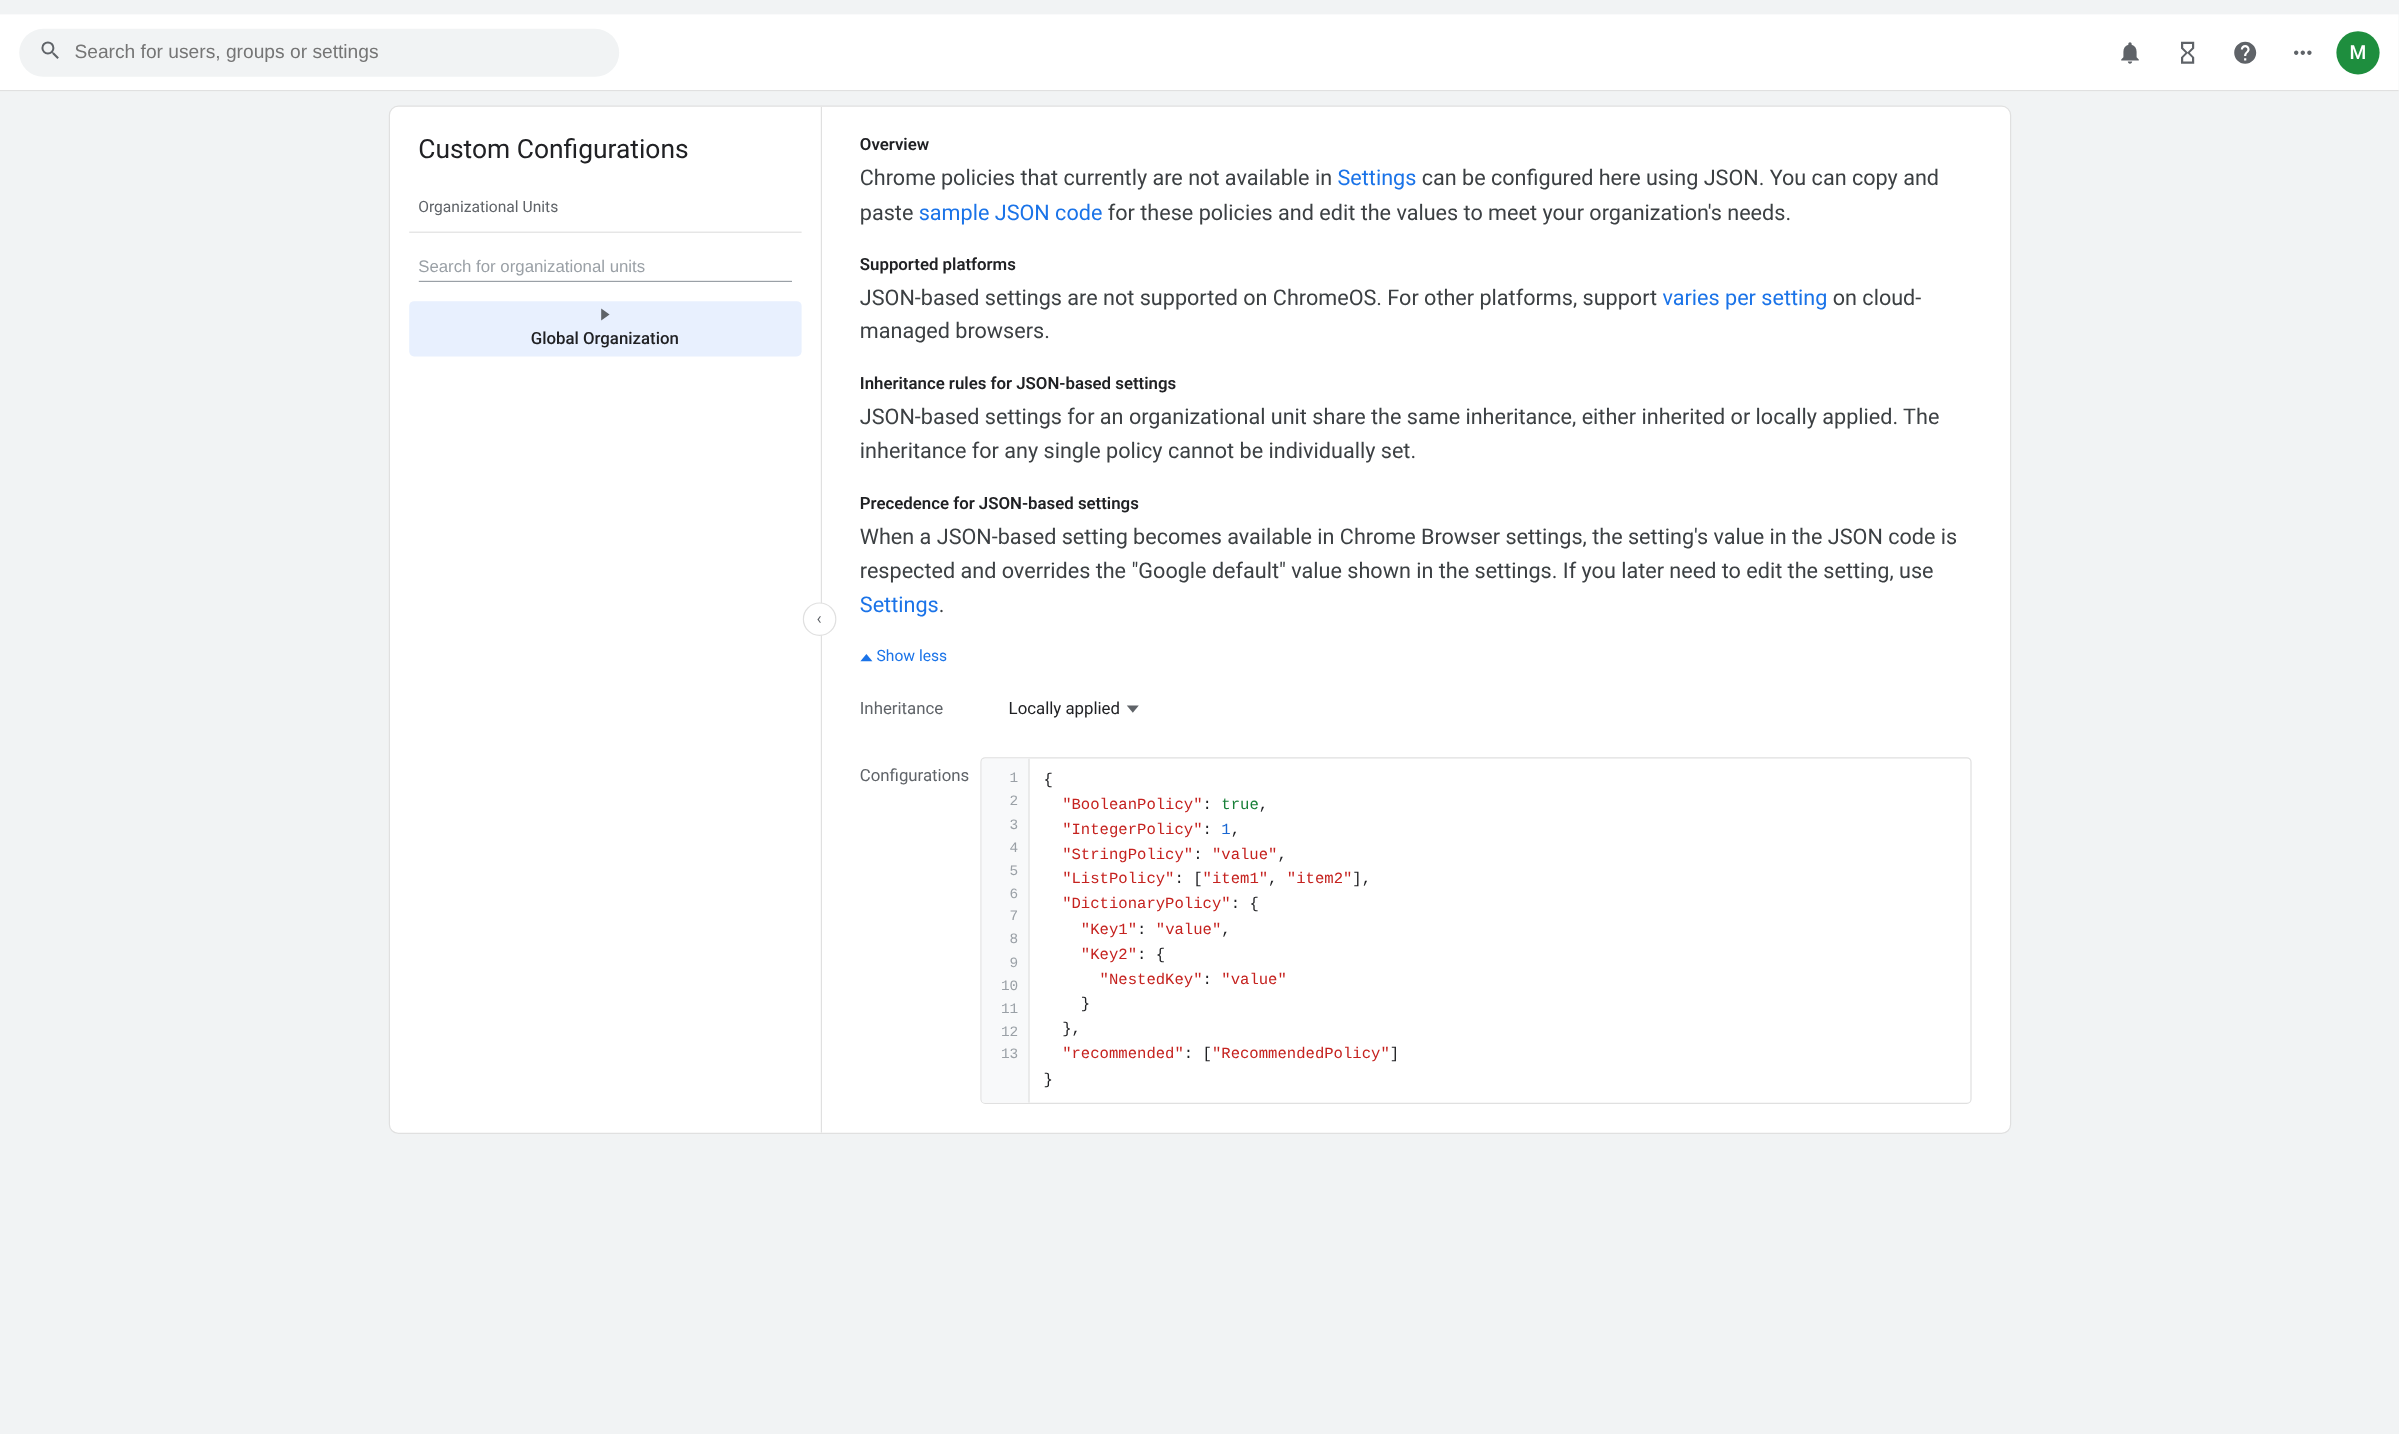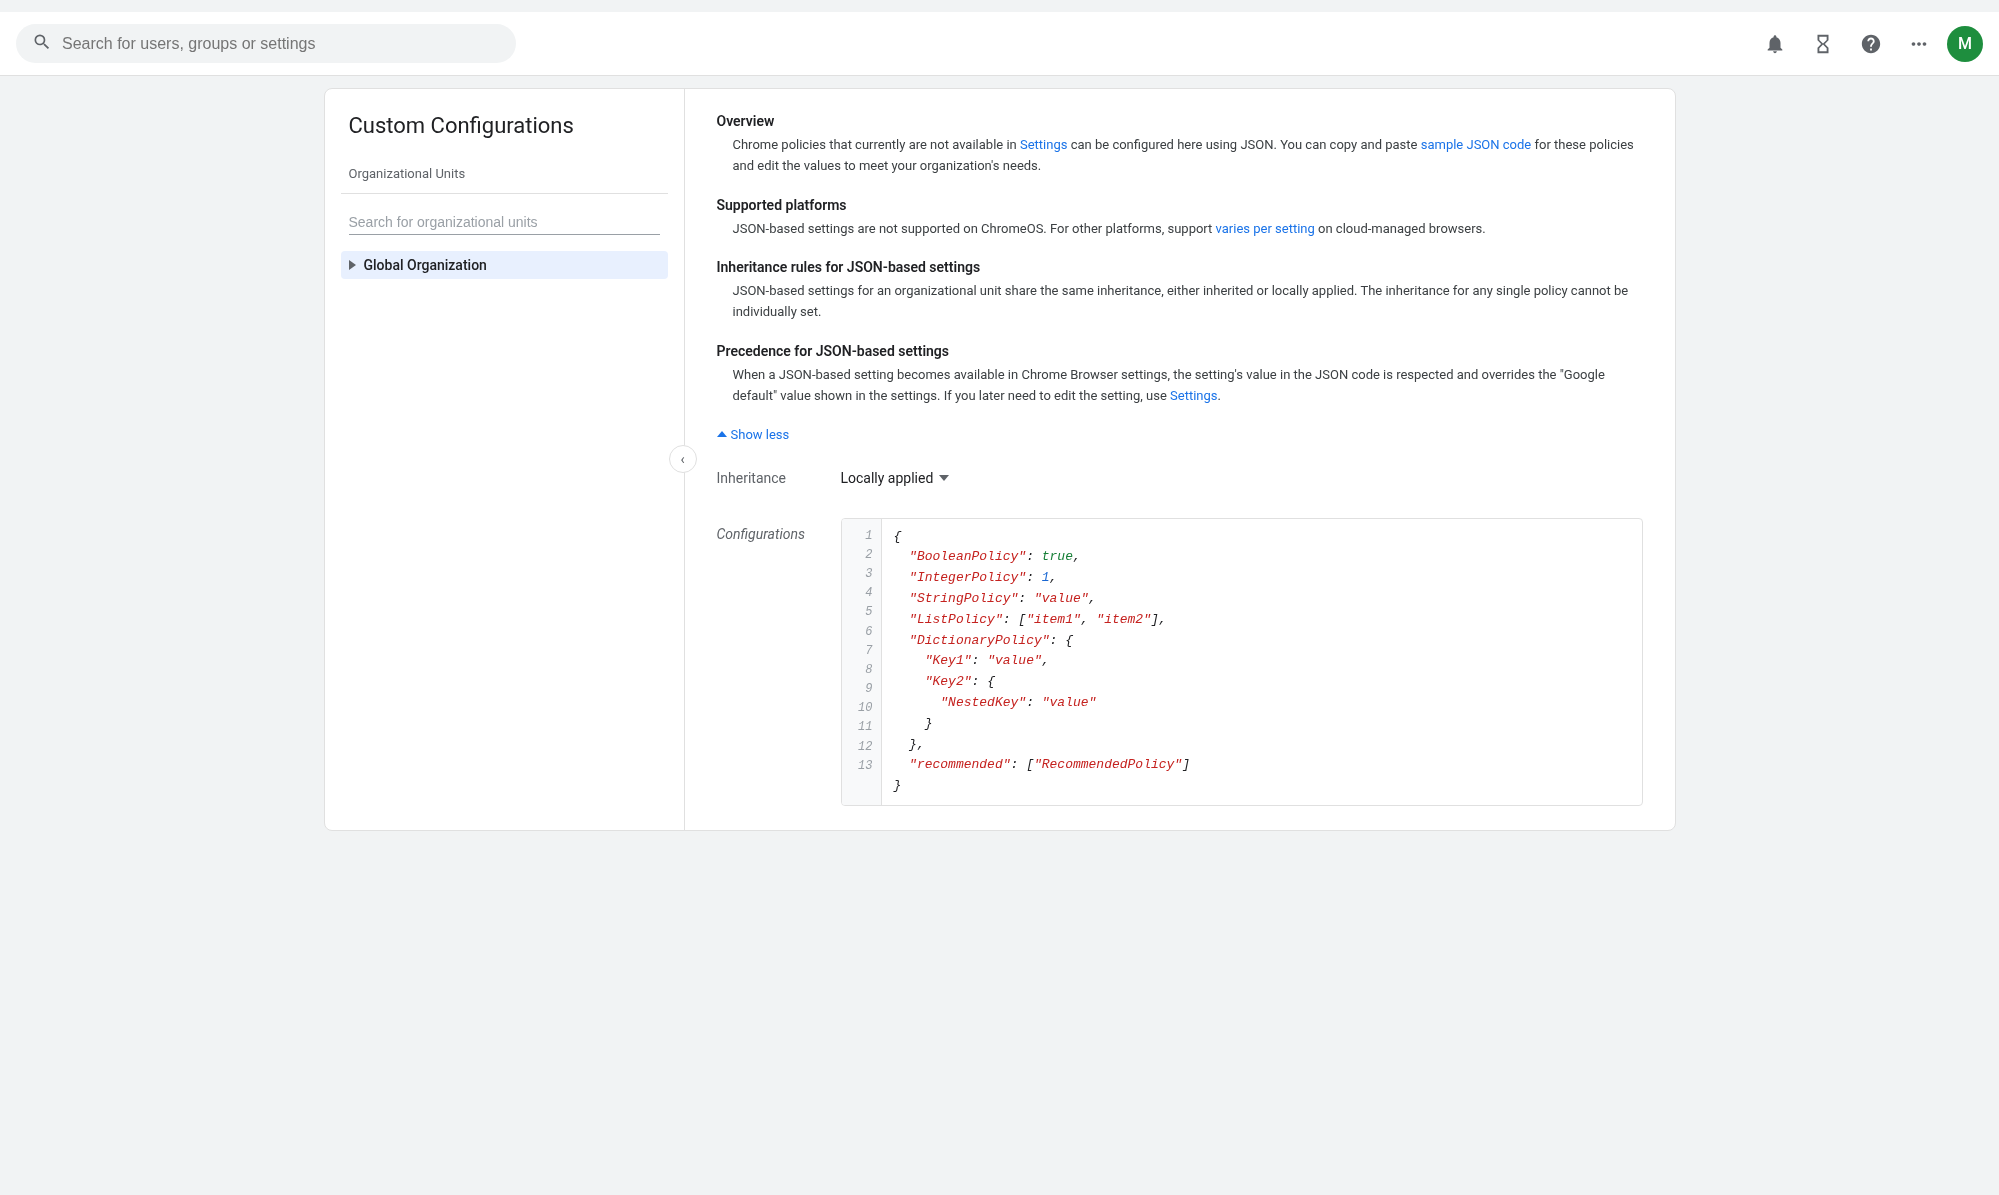--- a/index.html
+++ b/index.html
@@ -64,21 +64,21 @@
       width: 100%; border: none; border-bottom: 1px solid #9aa0a6;
       padding: 4px 0; font-size: 14px; outline: none; color: #202124;
       background: transparent;
     }
     .search-org-input::placeholder { color: #9aa0a6; }
     .org-item {
       display: flex; align-items: center; gap: 8px;
       padding: 6px 8px; border-radius: 4px; cursor: pointer;
       font-size: 14px; font-weight: 500;
     }
-    .org-item.selected { background: #e8f0fe; }
+    .org-item.selected { background: #e8f0fe; flex-direction: column; }
     .org-item .triangle {
       width: 0; height: 0;
       border-top: 5px solid transparent;
       border-bottom: 5px solid transparent;
       border-left: 7px solid #5f6368;
       flex-shrink: 0;
     }
 
     
     .collapse-btn {
@@ -92,21 +92,21 @@
     
     .content {
       flex: 1; padding: 24px 32px; overflow-y: auto; max-height: calc(100vh - 130px);
     }
 
     
     .section-title {
       font-size: 14px; font-weight: 600; color: #202124; margin-bottom: 6px;
     }
     .section-body {
-      font-size: 13px; color: #3c4043; line-height: 1.6; margin-bottom: 20px; margin-left: 16px;
+      font-size: 18px; color: #3c4043; line-height: 1.6; margin-bottom: 20px;
     }
     .link { color: #1a73e8; text-decoration: none; cursor: pointer; }
 
     .show-less-btn {
       display: flex; align-items: center; gap: 4px;
       color: #1a73e8; font-size: 13px; cursor: pointer; margin-bottom: 24px;
     }
     .chevron-up {
       width: 0; height: 0;
       border-left: 5px solid transparent;
@@ -128,21 +128,21 @@
     }
     .dropdown-arrow {
       width: 0; height: 0;
       border-left: 5px solid transparent;
       border-right: 5px solid transparent;
       border-top: 6px solid #5f6368;
     }
 
     
     .config-row {
-      display: flex; gap: 24px; font-style: italic;
+      display: flex; 
     }
     .config-label {
       font-size: 14px; color: #5f6368; min-width: 100px; padding-top: 8px;
     }
     .code-editor {
       flex: 1; border: 1px solid #e0e0e0; border-radius: 4px;
       overflow: hidden; font-family: 'Courier New', monospace; font-size: 13px;
     }
     .code-content {
       display: flex;

